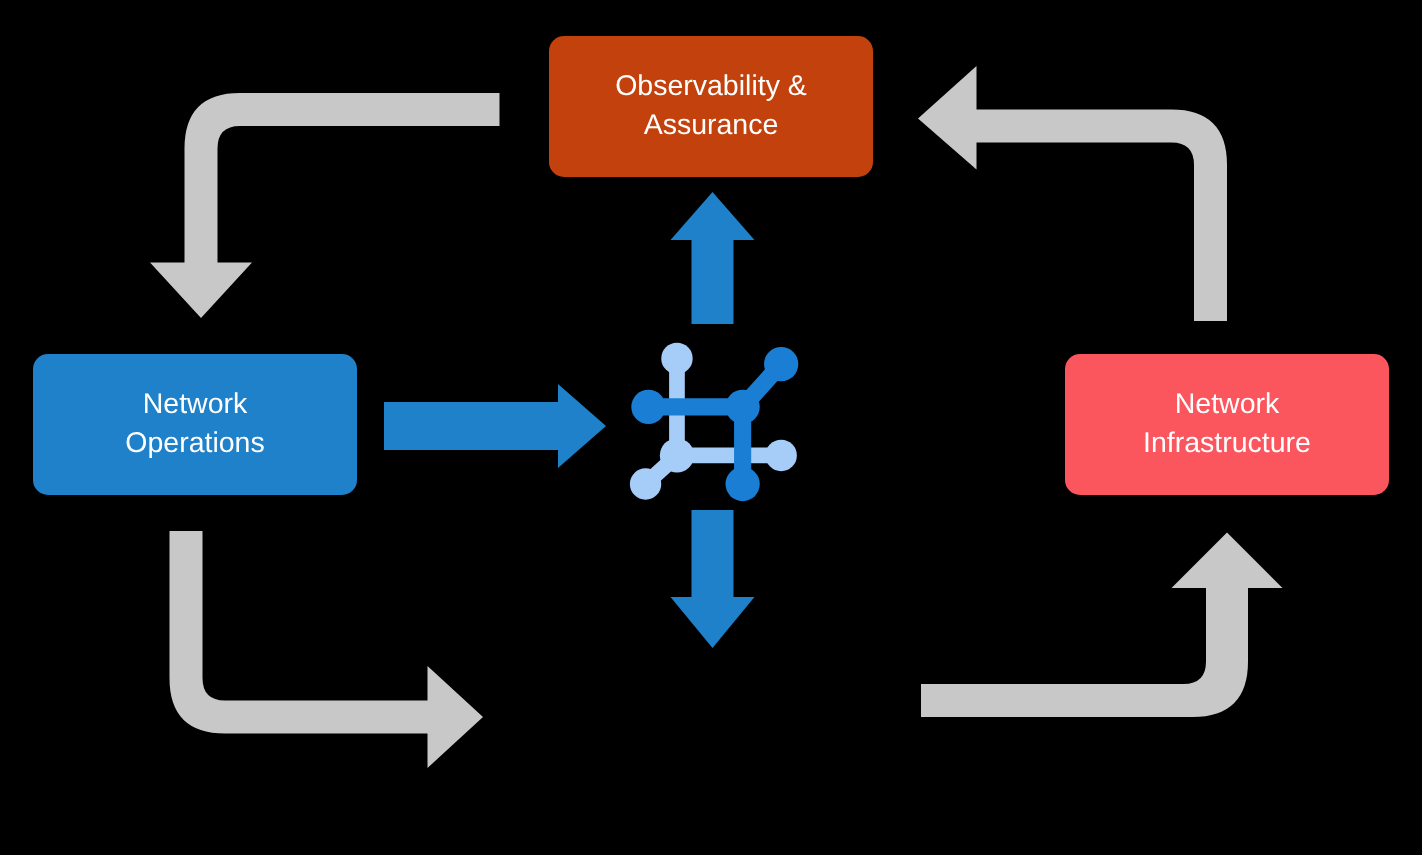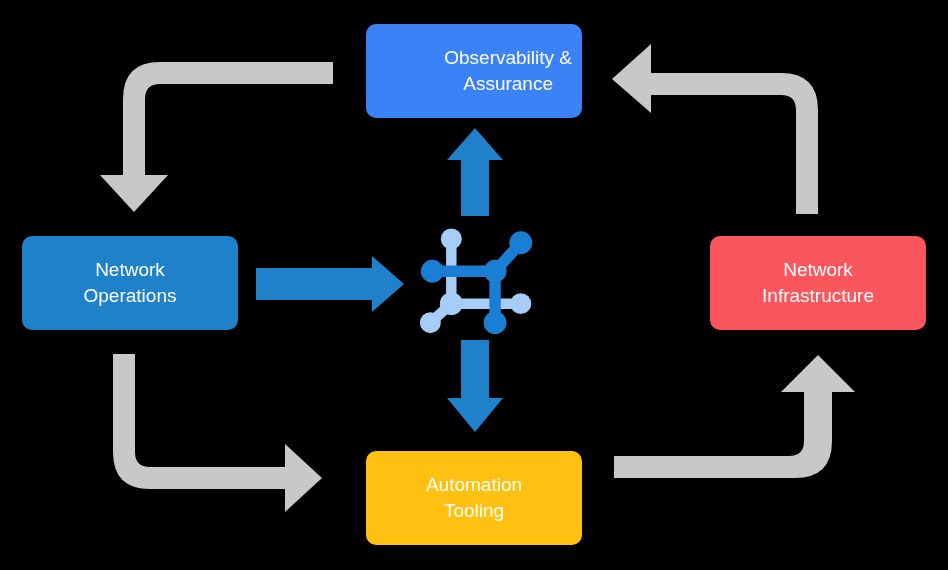--- a/index.html
+++ b/index.html
@@ -181,33 +181,29 @@
       <circle cx="10" cy="110" r="11" fill="#A5CDF7"></circle>
     </g>
     <g>
       <circle cx="12" cy="56" r="12" fill="#1A7FD4"></circle>
       <circle cx="78" cy="56" r="12" fill="#1A7FD4"></circle>
       <circle cx="105" cy="26" r="12" fill="#1A7FD4"></circle>
       <circle cx="78" cy="110" r="12" fill="#1A7FD4"></circle>
     </g>
   </svg>
 
-  <div class="node-box" id="box-observability" style="background: #3b82f6; color: rgb(255, 255, 255); justify-content: flex-end;">
+  <div class="node-box" id="box-observability" style="background: #c2410c; color: rgb(255, 255, 255);">
     <span class="node-label">Observability &amp;
 Assurance</span>
   </div>
 
   <div class="node-box" id="box-operations" style="background: rgb(30, 129, 201); color: rgb(255, 255, 255);">
     <span class="node-label">Network
 Operations</span>
   </div>
 
   <div class="node-box" id="box-infrastructure" style="background: rgb(251, 85, 94); color: rgb(255, 255, 255);">
     <span class="node-label">Network
 Infrastructure</span>
   </div>
 
-  <div class="node-box" id="box-automation" style="background: rgb(255, 193, 17); color: rgb(255, 255, 255);">
-    <span class="node-label">Automation
-Tooling</span>
-  </div>
 
 </div>
 
 </body></html>

